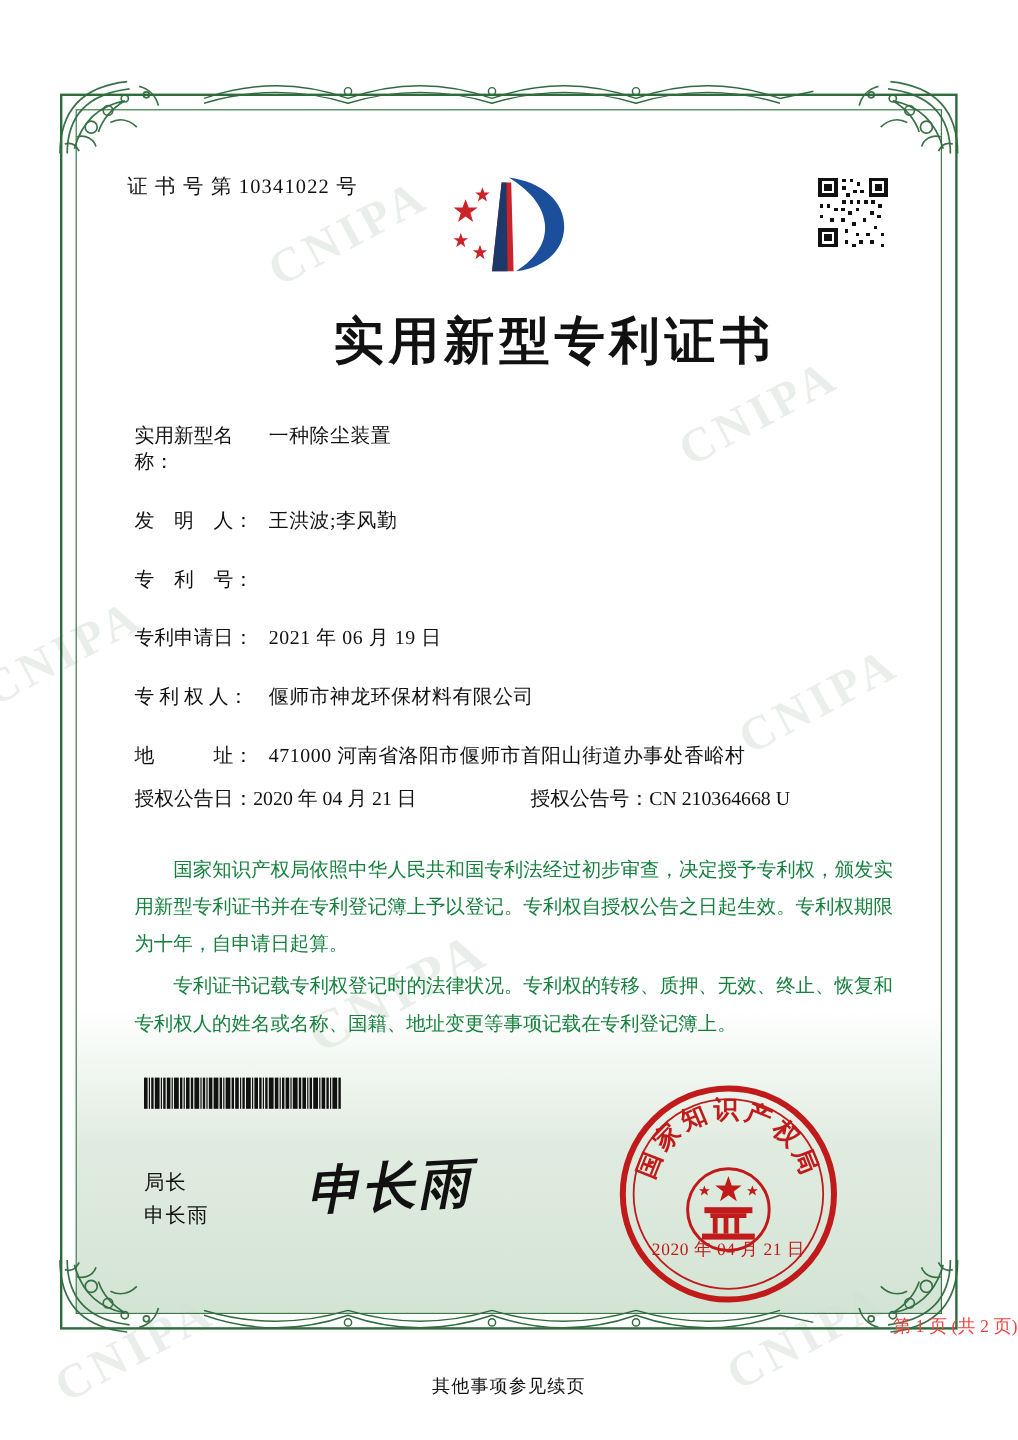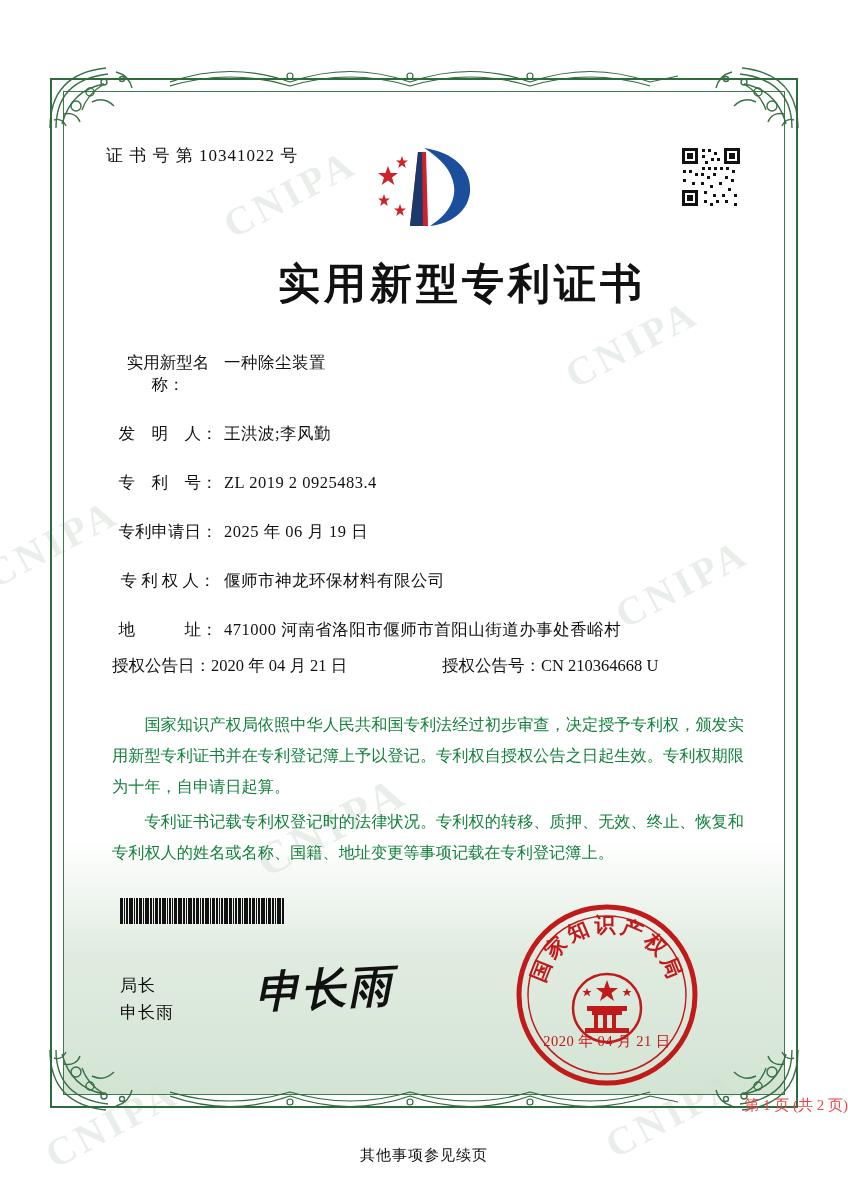--- a/index.html
+++ b/index.html
@@ -156,21 +156,20 @@
     align-items: baseline;
     margin-bottom: 27px;
     font-family: "Liberation Serif", serif;
     font-size: 16.5px;
     color: #111;
   }
   .field .lbl {
     width: 112px;
     flex: none;
     letter-spacing: 0px;
-    text-align: center;
   }
   .field .val { flex: 1; letter-spacing: 0.5px; }
 
   .pubrow {
     position: absolute;
     left: 112px;
     top: 655px;
     width: 660px;
     font-family: "Liberation Serif", serif;
     font-size: 16.5px;
@@ -454,25 +453,24 @@
       <div class="field">
         <span class="lbl">实用新型名称：</span>
         <span class="val">一种除尘装置</span>
       </div>
       <div class="field">
         <span class="lbl">发　明　人：</span>
         <span class="val">王洪波;李风勤</span>
       </div>
       <div class="field">
         <span class="lbl">专　利　号：</span>
-        <span class="val">ZL 2019 2 0925483.4</span>
       </div>
       <div class="field">
         <span class="lbl">专利申请日：</span>
-        <span class="val">2025 年 06 月 19 日</span>
+        <span class="val">2021 年 06 月 19 日</span>
       </div>
       <div class="field">
         <span class="lbl">专 利 权 人：</span>
         <span class="val">偃师市神龙环保材料有限公司</span>
       </div>
       <div class="field">
         <span class="lbl">地　　　址：</span>
         <span class="val">471000 河南省洛阳市偃师市首阳山街道办事处香峪村</span>
       </div>
     </div>

